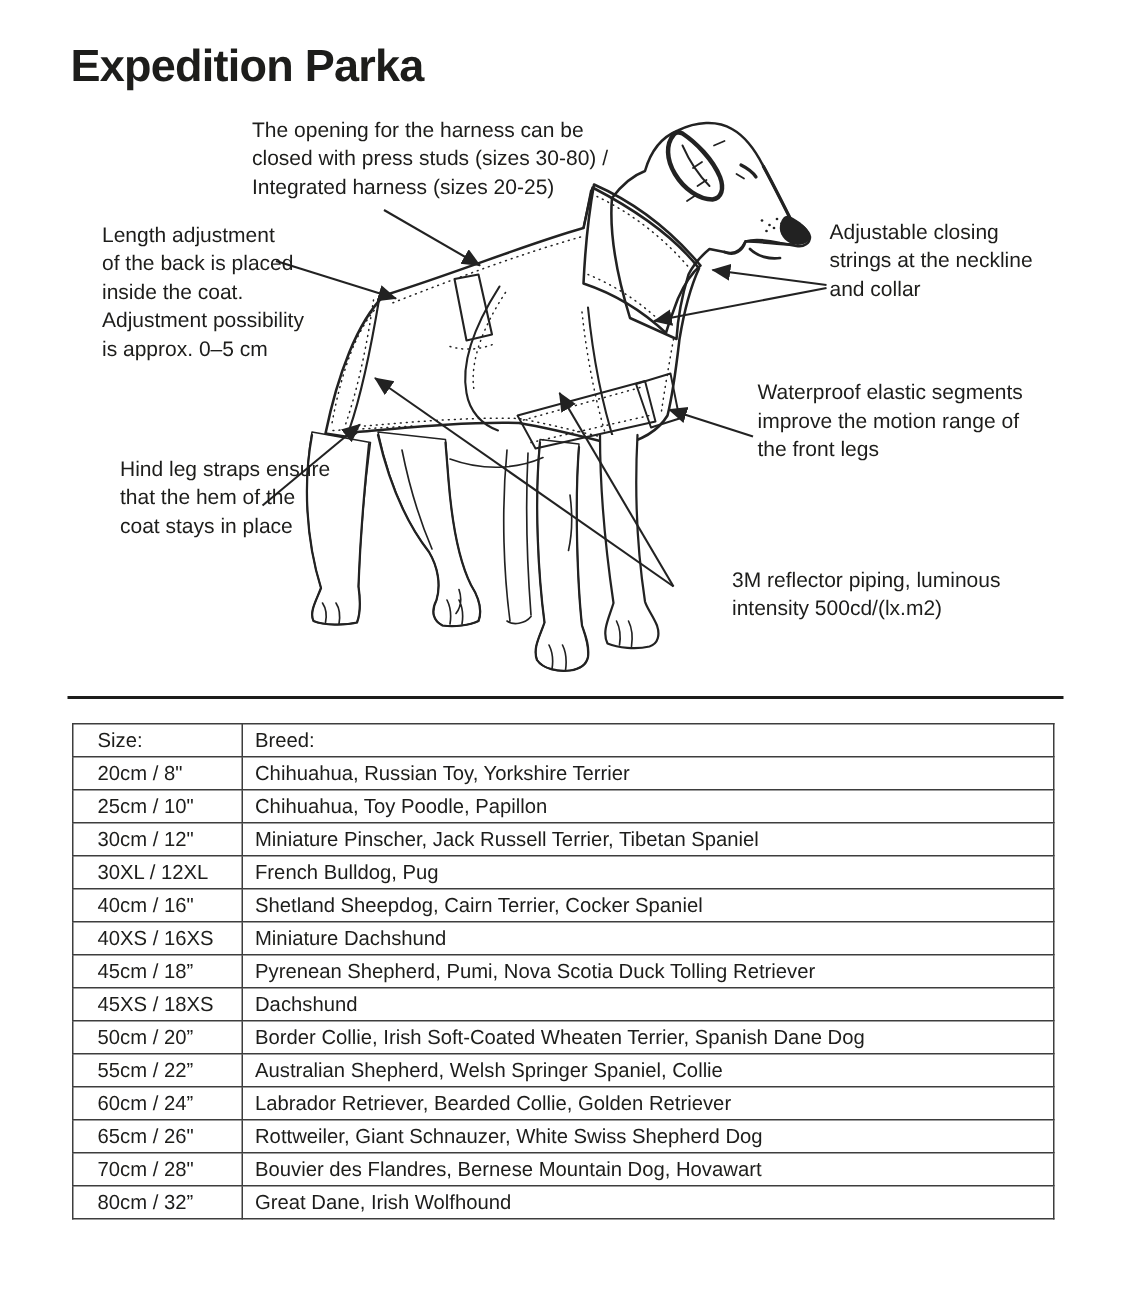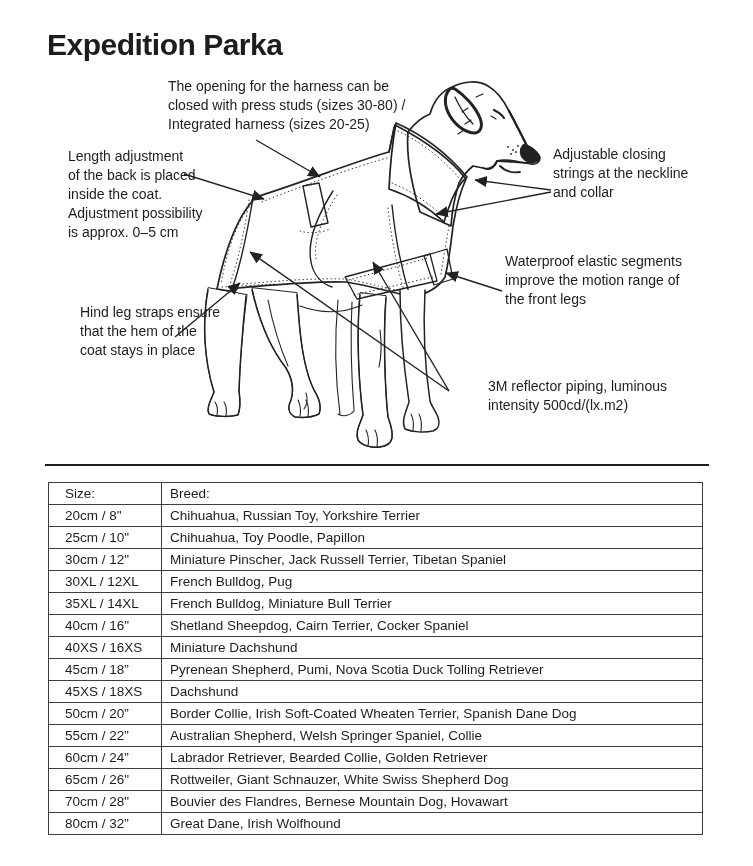--- a/index.html
+++ b/index.html
@@ -161,24 +161,20 @@
     <td class="c-size">30cm / 12"</td>
     <td>Miniature Pinscher, Jack Russell Terrier, Tibetan Spaniel</td>
   </tr>
 
   <tr>
     <td class="c-size">30XL / 12XL</td>
     <td>French Bulldog, Pug</td>
   </tr>
 
 
-  <tr>
-    <td class="c-size">35XL / 14XL</td>
-    <td>French Bulldog, Miniature Bull Terrier</td>
-  </tr>
 
   <tr>
     <td class="c-size">40cm / 16"</td>
     <td>Shetland Sheepdog, Cairn Terrier, Cocker Spaniel</td>
   </tr>
 
   <tr>
     <td class="c-size">40XS / 16XS</td>
     <td>Miniature Dachshund</td>
   </tr>

